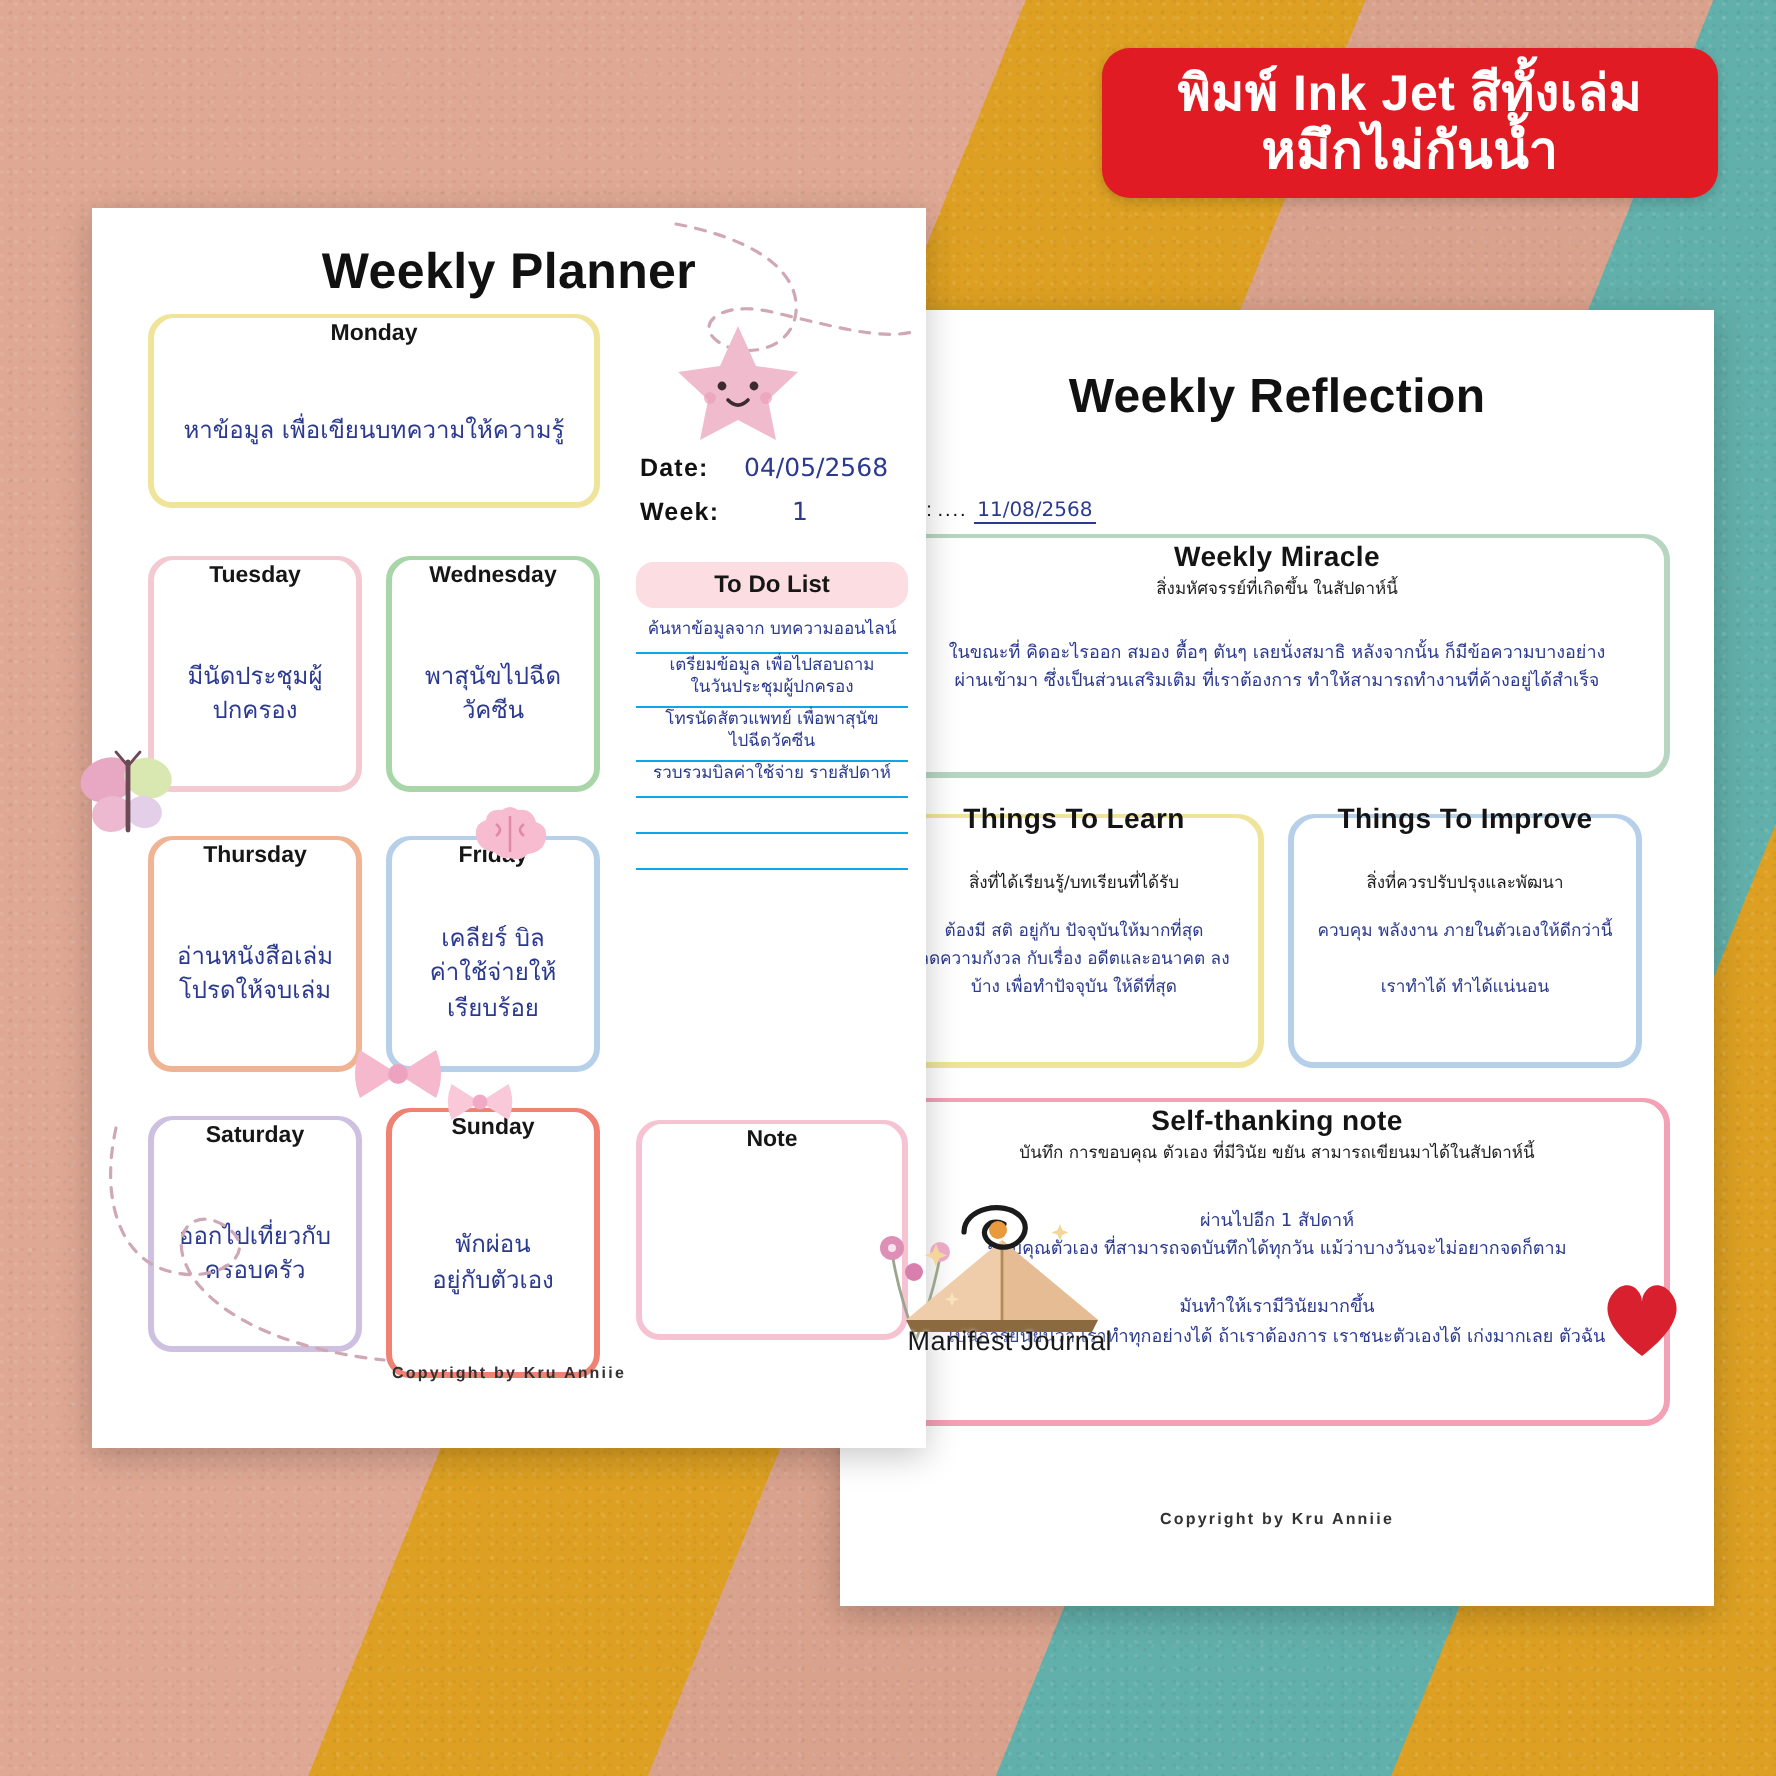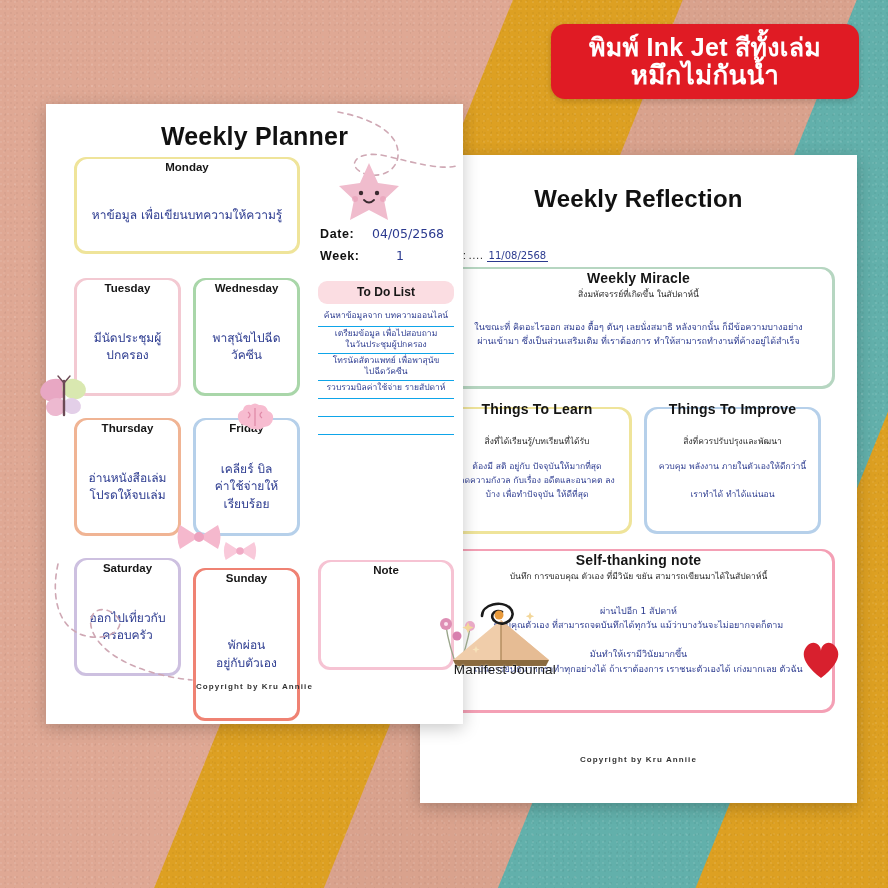--- a/index.html
+++ b/index.html
@@ -302,21 +302,21 @@
 
   <div class="card c-purple" style="left:28px; top:454px; width:107px; height:118px;">
     <div class="hdr">
       <div class="hdr-inner"></div>
         <span class="lbl">Saturday</span>
     </div>
     <div class="body" style="white-space:pre-line;">ออกไปเที่ยวกับ
 ครอบครัว</div>
   </div>
 
-  <div class="card c-red" style="left:147px; top:464px; width:107px; height:153px;">
+  <div class="card c-red" style="left:147px; top:450px; width:107px; height:135px;">
     <div class="hdr">
       <div class="hdr-inner"></div>
         <span class="lbl">Sunday</span>
     </div>
     <div class="body" style="white-space:pre-line;">พักผ่อน
 อยู่กับตัวเอง</div>
   </div>
 
   <div id="todo">
     <div class="todo-hdr">To Do List</div>

